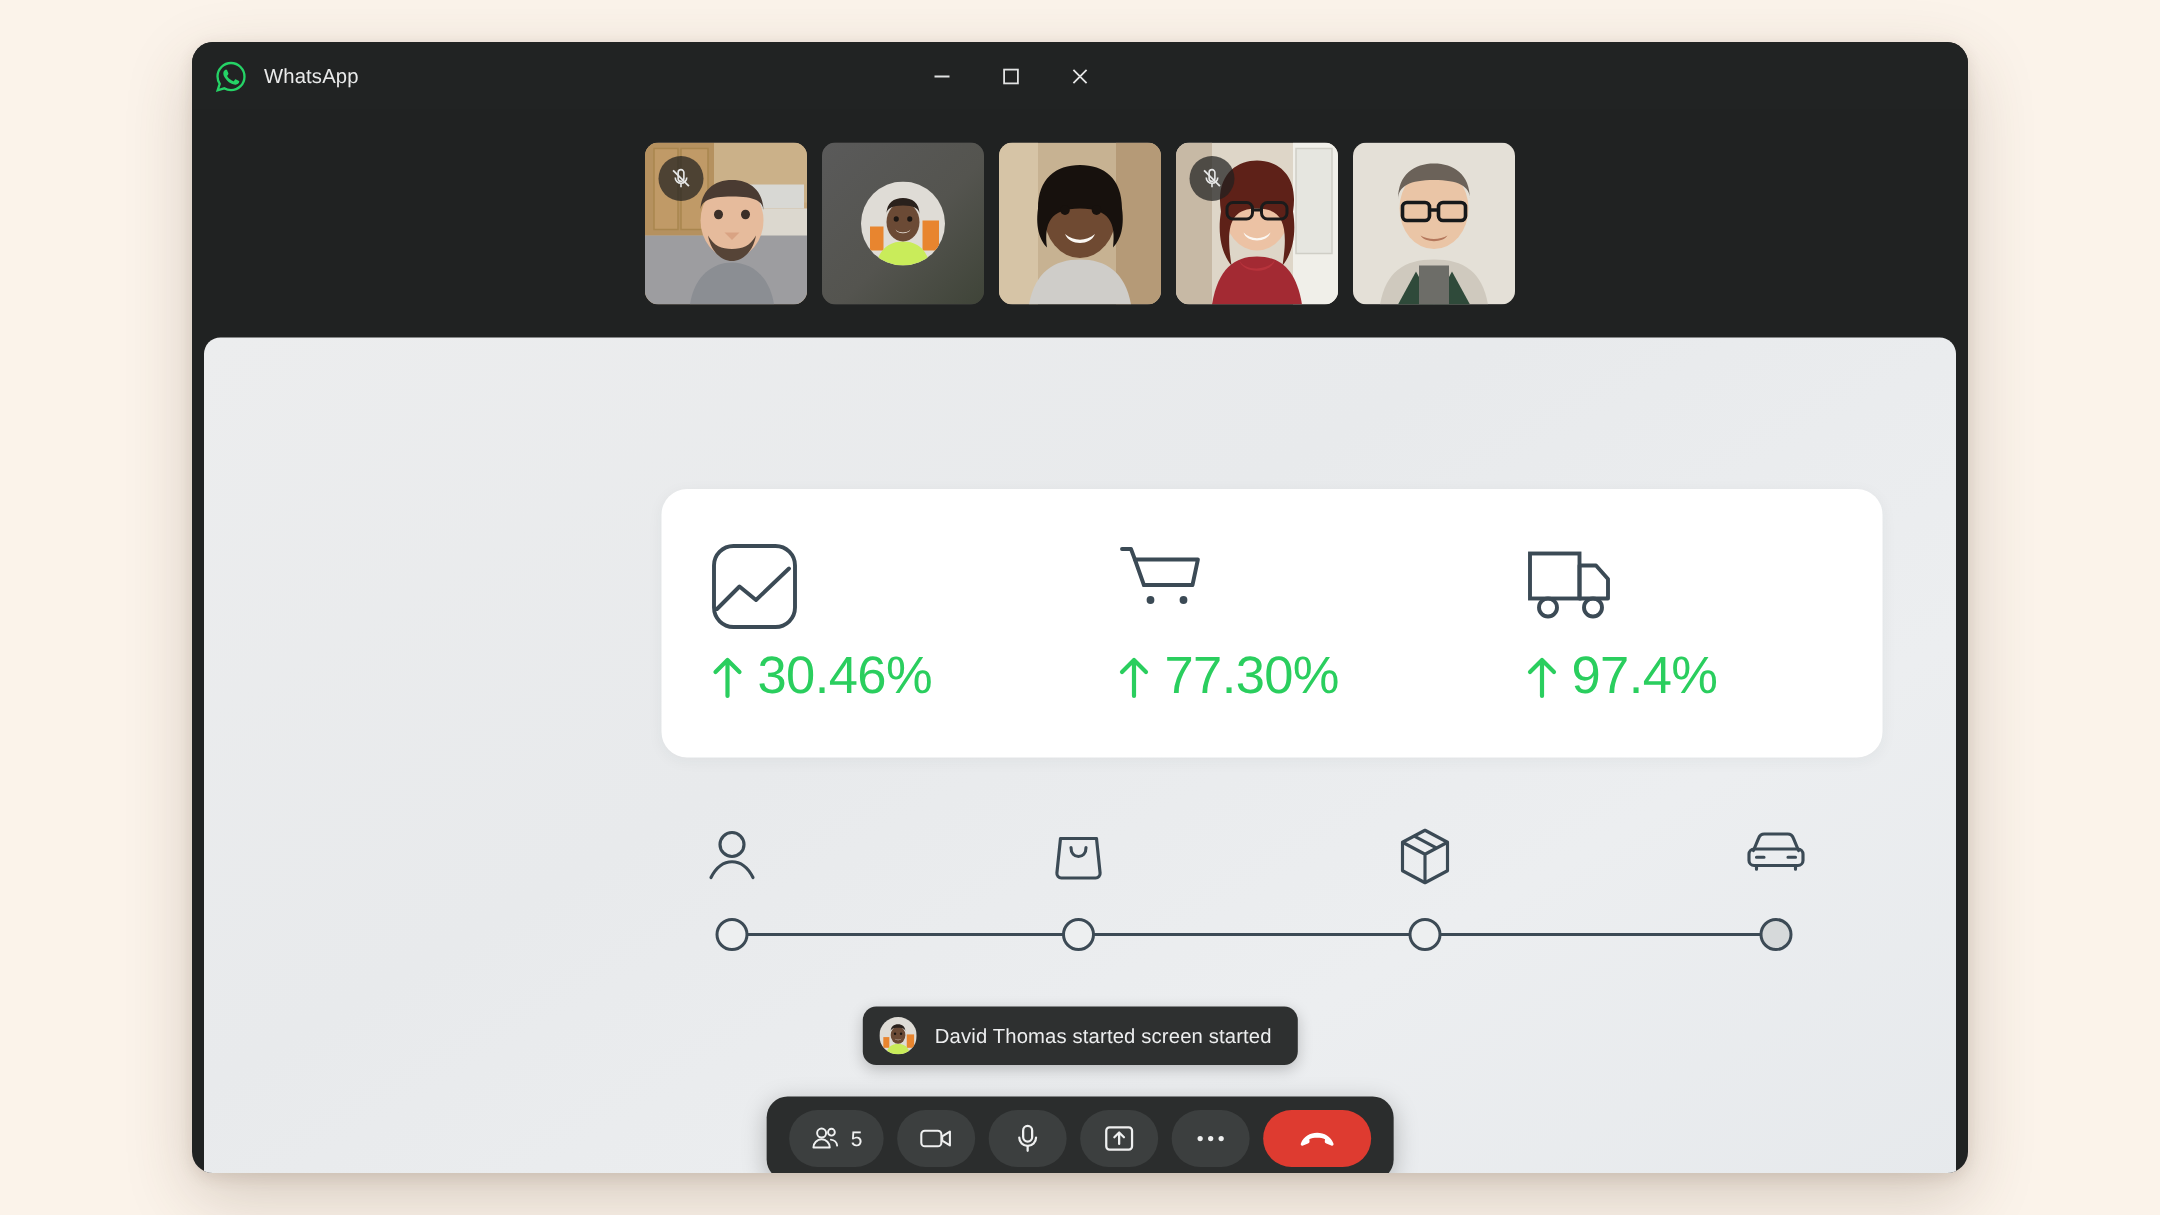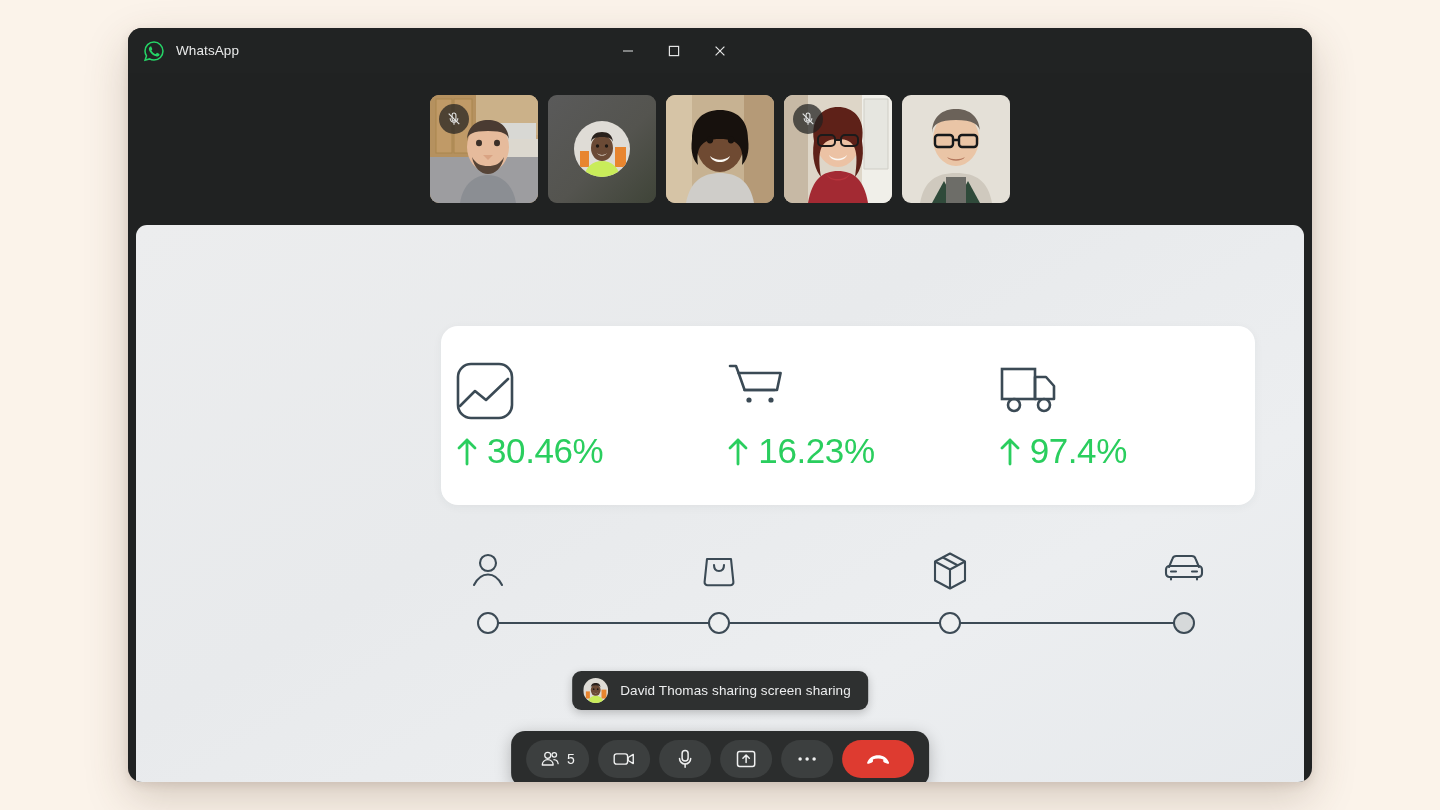--- a/index.html
+++ b/index.html
@@ -155,21 +155,21 @@
     border-radius: 17px;
     box-shadow: 0 2px 10px rgba(40,50,60,0.05);
     display: flex;
   }
   .stat {
     flex: 1;
     display: flex;
     flex-direction: column;
     align-items: flex-start;
     justify-content: center;
-    padding-left: 15px;
+    padding-left: 33px;
     gap: 9px;
     box-sizing: border-box;
   }
   .stat .s-icon { height: 62px; display: flex; align-items: center; }
   .stat .s-value {
     color: #2ace5e;
     font-size: 35px;
     font-weight: 400;
     letter-spacing: -.4px;
     display: flex;
@@ -489,21 +489,21 @@
               <circle cx="22" cy="38" r="2.6" fill="#3b4a55"></circle>
               <circle cx="44" cy="38" r="2.6" fill="#3b4a55"></circle>
             </svg>
           </span>
           <span class="s-value">
             <span class="uparrow">
               <svg width="22" height="30" viewBox="0 0 22 30">
                 <path d="M11 28V4M3 12l8-8 8 8" fill="none" stroke="#2ace5e" stroke-width="2.8" stroke-linecap="round" stroke-linejoin="round"></path>
               </svg>
             </span>
-            <span>16.23%</span>
+            <span>77.30%</span>
           </span>
         </div>
 
         <div class="stat">
           <span class="s-icon">
             <svg width="66" height="58" viewBox="0 0 66 58">
               <rect x="3" y="7" width="33" height="30" fill="none" stroke="#3b4a55" stroke-width="2.6"></rect>
               <path d="M36 15h11l8 9v13H36z" fill="none" stroke="#3b4a55" stroke-width="2.6" stroke-linejoin="round"></path>
               <circle cx="15" cy="43" r="6" fill="none" stroke="#3b4a55" stroke-width="2.6"></circle>
               <circle cx="45" cy="43" r="6" fill="none" stroke="#3b4a55" stroke-width="2.6"></circle>
@@ -573,21 +573,21 @@
           <rect x="6" y="30" width="9" height="16" fill="#e8852f"></rect>
           <rect x="41" y="26" width="11" height="20" fill="#e8852f"></rect>
           <path d="M10 56c2-11 9-16 18-16s16 5 18 16z" fill="#c9ec5a"></path>
           <ellipse cx="28" cy="27" rx="11" ry="13" fill="#6b4a35"></ellipse>
           <path d="M17 22c0-8 5-11 11-11s11 3 11 11c0-4-4-6-11-6s-11 2-11 6z" fill="#2a211c"></path>
           <ellipse cx="23.5" cy="25" rx="1.8" ry="1.9" fill="#1d1713"></ellipse>
           <ellipse cx="32.5" cy="25" rx="1.8" ry="1.9" fill="#1d1713"></ellipse>
           <path d="M23 32c2 2.6 8 2.6 10 0-1.5 3.4-8.5 3.4-10 0z" fill="#f6f2ea"></path>
         </svg>
       </span>
-      <span class="toast-text">David Thomas sharing screen sharing</span>
+      <span class="toast-text">David Thomas started screen started</span>
     </div>
 
     <div class="controlbar">
 
       <button class="cbtn">
         <span>
           <svg width="20" height="18" viewBox="0 0 22 18">
             <circle cx="8.4" cy="5" r="3.3" fill="none" stroke="#eff0f0" stroke-width="1.4"></circle>
             <circle cx="15.6" cy="4.4" r="2.5" fill="none" stroke="#eff0f0" stroke-width="1.4"></circle>
             <path d="M2.4 15.6a6 6 0 0 1 12 0z" fill="none" stroke="#eff0f0" stroke-width="1.4" stroke-linejoin="round"></path>

